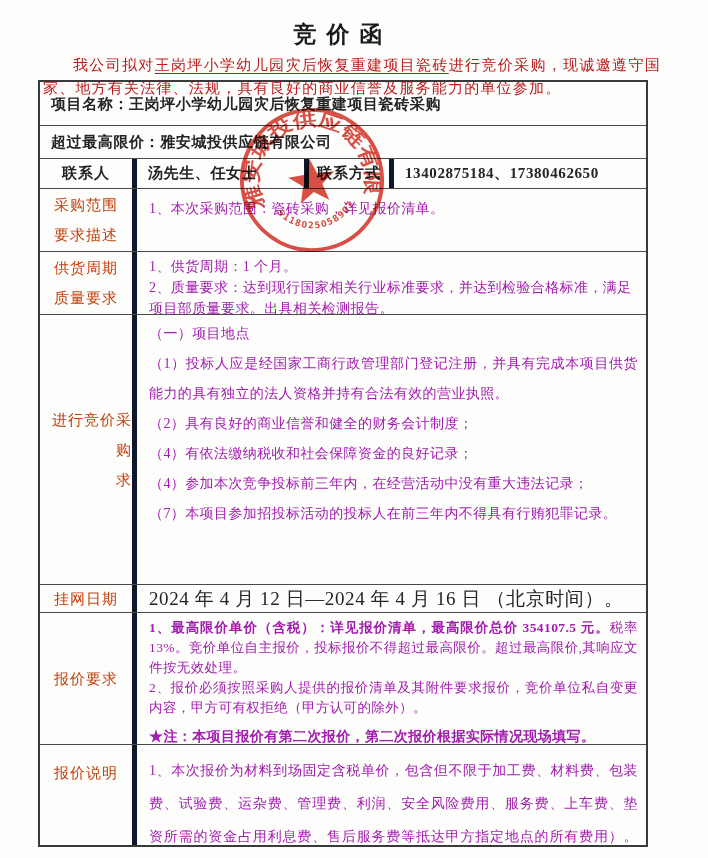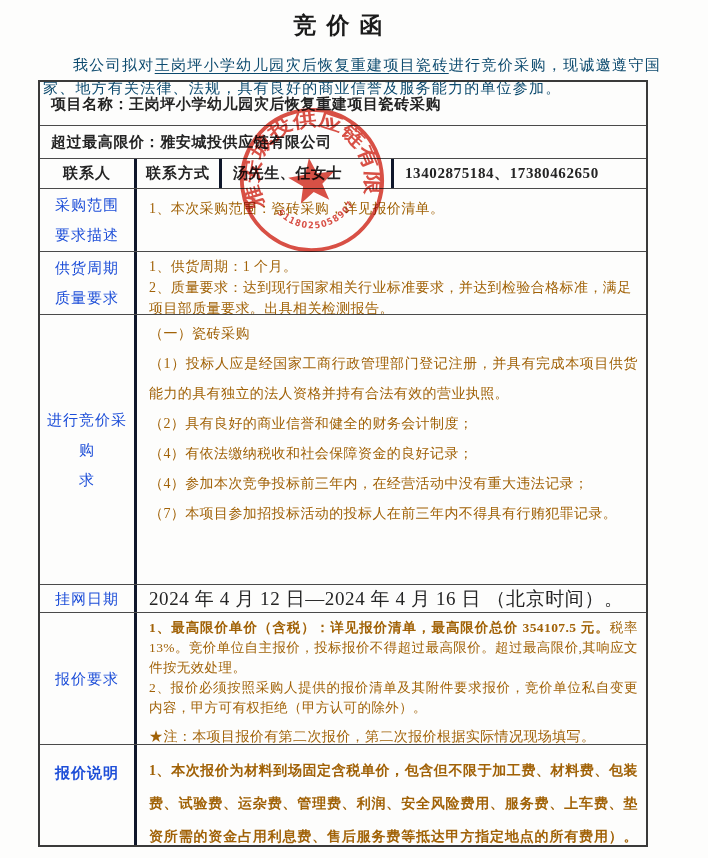--- a/index.html
+++ b/index.html
@@ -4,60 +4,60 @@
 <style>
   html,body{margin:0;padding:0;background:#e8e8e8;}
   .page{
     position:relative;width:708px;height:858px;background:#fdfdfc;
     margin:0 auto;overflow:hidden;
     font-family:"Liberation Serif","DejaVu Serif",serif;
     color:#242424;
   }
   
   .doc-title{
-    position:absolute;top:10px;left:0;width:686px;text-align:center;
+    position:absolute;top:19px;left:0;width:686px;text-align:center;
     font-size:23px;font-weight:bold;letter-spacing:10px;color:#1b1b1b;
   }
   .intro{
     position:absolute;top:39px;left:43px;width:618px;
     font-size:15px;line-height:23px;letter-spacing:1.2px;
-    text-align:justify;text-indent:30px;color:#0c4a6e;
+    text-align:justify;text-indent:30px;color:#b91c1c;
   }
   .intro u{text-underline-offset:3px;}
   
   .tbl{
     position:absolute;left:38px;top:80px;width:610px;height:767px;
     border:2px solid #3a3a3a;box-sizing:border-box;background:transparent;
   }
   .t-row{display:flex;box-sizing:border-box;border-bottom:1px solid #4a4a4a;}
-  .t-row.last{border-bottom:none;font-weight:bold;}
+  .t-row.last{border-bottom:none;}
   .cell{box-sizing:border-box;overflow:hidden;}
-  .rt{border-right:3px solid #0f172a;}
+  .rt{border-right:5px solid #0f172a;}
   .lbl{
     width:97px;display:flex;align-items:center;justify-content:center;
-    text-align:center;font-size:15px;letter-spacing:1px;line-height:30px;
-    white-space:pre-line;color:#1d4ed8;
+    text-align:right;font-size:15px;letter-spacing:1px;line-height:30px;
+    white-space:pre-line;color:#c2410c;
   }
   .val{flex:1;}
   .bold-row{font-weight:bold;}
   .full-cell{
     flex:1;display:flex;flex-direction:column;justify-content:center;
     padding-left:11px;font-size:15px;letter-spacing:0.6px;
   }
   .full-cell .ln{line-height:22px;}
   .ctr{display:flex;align-items:center;justify-content:center;font-size:15px;letter-spacing:1px;}
   .padl{display:flex;align-items:center;padding-left:11px;font-size:15px;letter-spacing:0.6px;}
-  .content{padding:4px 8px 0 12px;font-size:14px;letter-spacing:0.4px;color:#a16207;}
+  .content{padding:4px 8px 0 12px;font-size:14px;letter-spacing:0.4px;color:#a21caf;}
   .content p{margin:0;}
   .scope-content{padding-top:9px;line-height:21px;}
   .period-content p{line-height:21px;}
   .qual-content p{line-height:30px;text-align:justify;}
   .date-content{display:flex;align-items:center;padding-left:12px;font-size:19px;letter-spacing:0.6px;}
   .quote-content{font-size:13.5px;line-height:20px;padding-top:5px;text-align:justify;}
-  .quote-content .note{margin-top:9px;font-weight:normal;font-size:14px;}
+  .quote-content .note{margin-top:9px;font-weight:bold;font-size:14px;}
   .notes-content{line-height:33px;font-size:14px;padding-top:9px;text-align:justify;}
   
   .stamp{
     position:absolute;left:235px;top:103px;width:154px;height:154px;
     transform:rotate(-8deg);opacity:0.88;mix-blend-mode:multiply;
     pointer-events:none;z-index:5;
   }
 </style>
 </head>
 <body>
@@ -75,22 +75,22 @@
         <div class="ln">项目名称：王岗坪小学幼儿园灾后恢复重建项目瓷砖采购</div>
       </div>
     </div>
 
     <div class="t-row bold-row" style="height:33px">
       <div class="cell full-cell">超过最高限价：雅安城投供应链有限公司</div>
     </div>
 
     <div class="t-row bold-row" style="height:30px">
       <div class="cell rt ctr" style="width:97px">联系人</div>
+      <div class="cell rt padl" style="width:172px">汤先生、任女士</div>
       <div class="cell rt ctr" style="width:85px">联系方式</div>
-      <div class="cell rt padl" style="width:172px">汤先生、任女士</div>
       <div class="cell padl val">13402875184、17380462650</div>
     </div>
 
     <div class="t-row" style="height:63px">
       <div class="cell rt lbl">采购范围
 要求描述</div>
       <div class="cell val content scope-content">1、本次采购范围：瓷砖采购，详见报价清单。</div>
     </div>
 
     <div class="t-row" style="height:63px">
@@ -99,21 +99,21 @@
       <div class="cell val content period-content">
         <p>1、供货周期：1 个月。</p>
         <p>2、质量要求：达到现行国家相关行业标准要求，并达到检验合格标准，满足项目部质量要求。出具相关检测报告。</p>
       </div>
     </div>
 
     <div class="t-row" style="height:270px">
       <div class="cell rt lbl">进行竞价采购
 求</div>
       <div class="cell val content qual-content">
-        <p>（一）瓷砖采购</p>
+        <p>（一）项目地点</p>
         <p>（1）投标人应是经国家工商行政管理部门登记注册，并具有完成本项目供货能力的具有独立的法人资格并持有合法有效的营业执照。</p>
         <p>（2）具有良好的商业信誉和健全的财务会计制度；</p>
         <p>（4）有依法缴纳税收和社会保障资金的良好记录；</p>
         <p>（4）参加本次竞争投标前三年内，在经营活动中没有重大违法记录；</p>
         <p>（7）本项目参加招投标活动的投标人在前三年内不得具有行贿犯罪记录。</p>
       </div>
     </div>
 
     <div class="t-row" style="height:28px">
       <div class="cell rt lbl">挂网日期</div>

